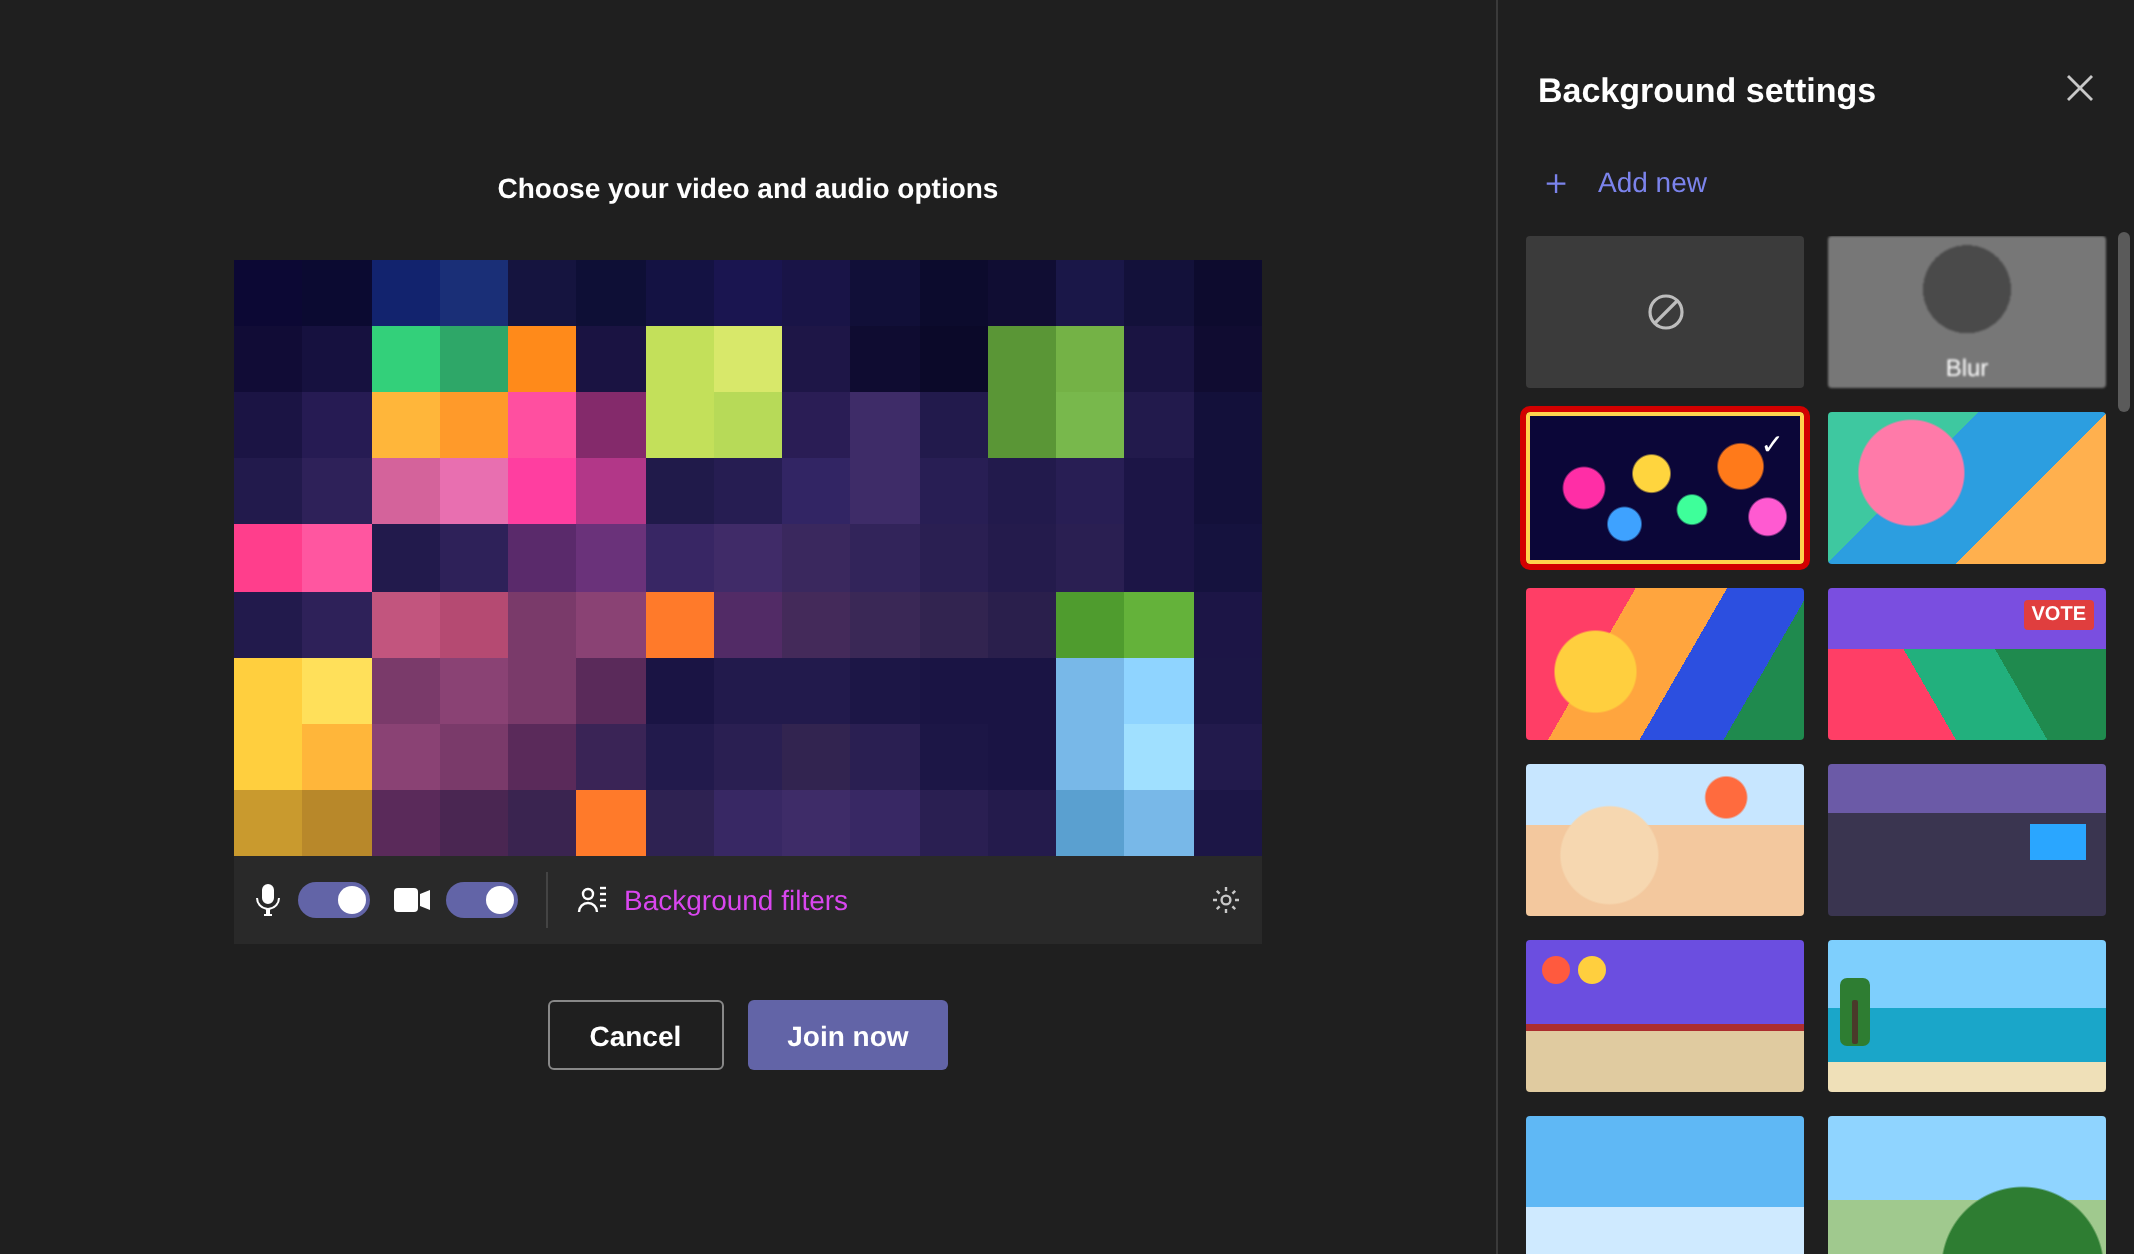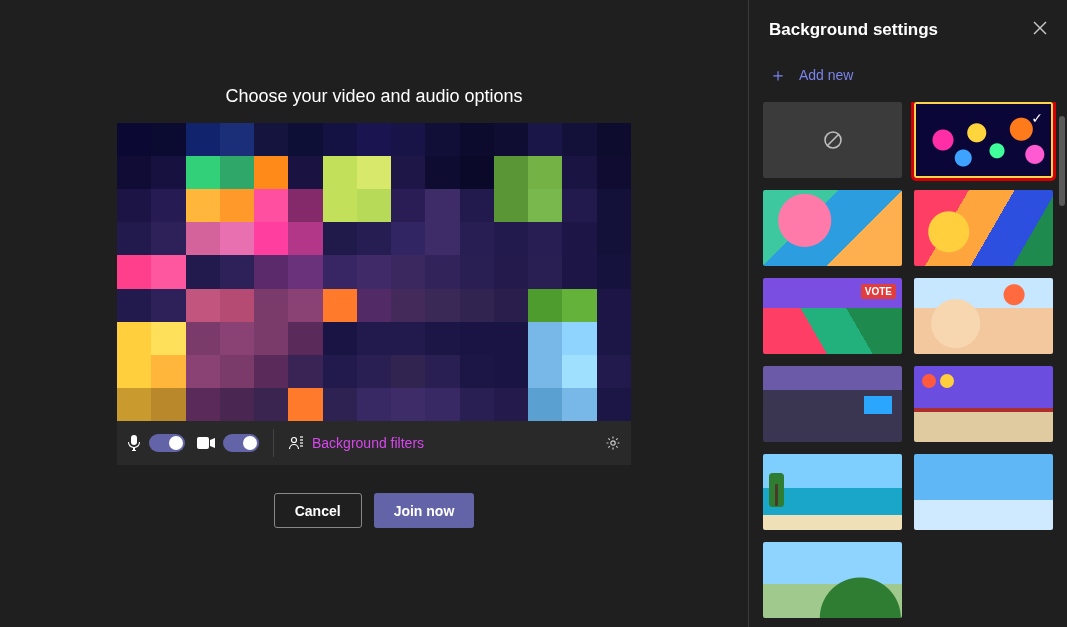--- a/index.html
+++ b/index.html
@@ -12,23 +12,23 @@
   }
   .main {
     flex: 1;
     display: flex;
     flex-direction: column;
     align-items: center;
     padding-top: 30px;
     border-right: 1px solid #3a3a3a;
   }
   .main-title {
-    font-size: 18px;
-    font-weight: 400;
-    margin: 56px 0 16px;
+    font-size: 14px;
+    font-weight: 700;
+    margin: 56px 0 28px;
   }
   .preview {
     width: 514px;
     height: 298px;
     position: relative;
     overflow: hidden;
   }
   .pixel-grid {
     position: absolute; inset: 0;
     display: grid;
@@ -69,21 +69,21 @@
   .btn-primary { background:#6264a7; color:#fff; }
 
   .panel {
     width: 318px;
     display:flex; flex-direction:column;
     background:#1f1f1f;
     position: relative;
   }
   .panel-header {
     display:flex; align-items:center; justify-content:space-between;
-    padding: 20px 20px 8px 20px;
+    padding: 36px 20px 8px 20px;
   }
   .panel-title { font-size:17px; font-weight:700; }
   .close { cursor:pointer; color:#c8c8c8; font-size:16px; }
   .add-new {
     display:flex; align-items:center; gap:12px;
     color:#7b83eb; font-size:14px; font-weight:400;
     padding: 18px 20px 18px 20px; cursor:pointer;
   }
   .add-new .plus { font-size:18px; line-height:1; }
   .bg-grid {
@@ -370,20 +370,23 @@
     <span class="plus">＋</span>
     <span>Add new</span>
   </div>
   <div class="bg-grid">
     <div class="bg-tile none">
       <svg width="20" height="20" viewBox="0 0 20 20" fill="none" stroke="#bdbdbd" stroke-width="1.6">
           <circle cx="10" cy="10" r="8"></circle>
           <line x1="4.5" y1="15.5" x2="15.5" y2="4.5"></line>
         </svg>
     </div>
+    <div class="bg-tile blur">
+      <span class="label">Blur</span>
+    </div>
     <div class="bg-tile bokeh selected">
       <span class="check">✓</span>
     </div>
     <div class="bg-tile abstract1"></div>
     <div class="bg-tile abstract2"></div>
     <div class="bg-tile vote"></div>
     <div class="bg-tile cafe"></div>
     <div class="bg-tile room"></div>
     <div class="bg-tile shelf"></div>
     <div class="bg-tile beach"></div>

